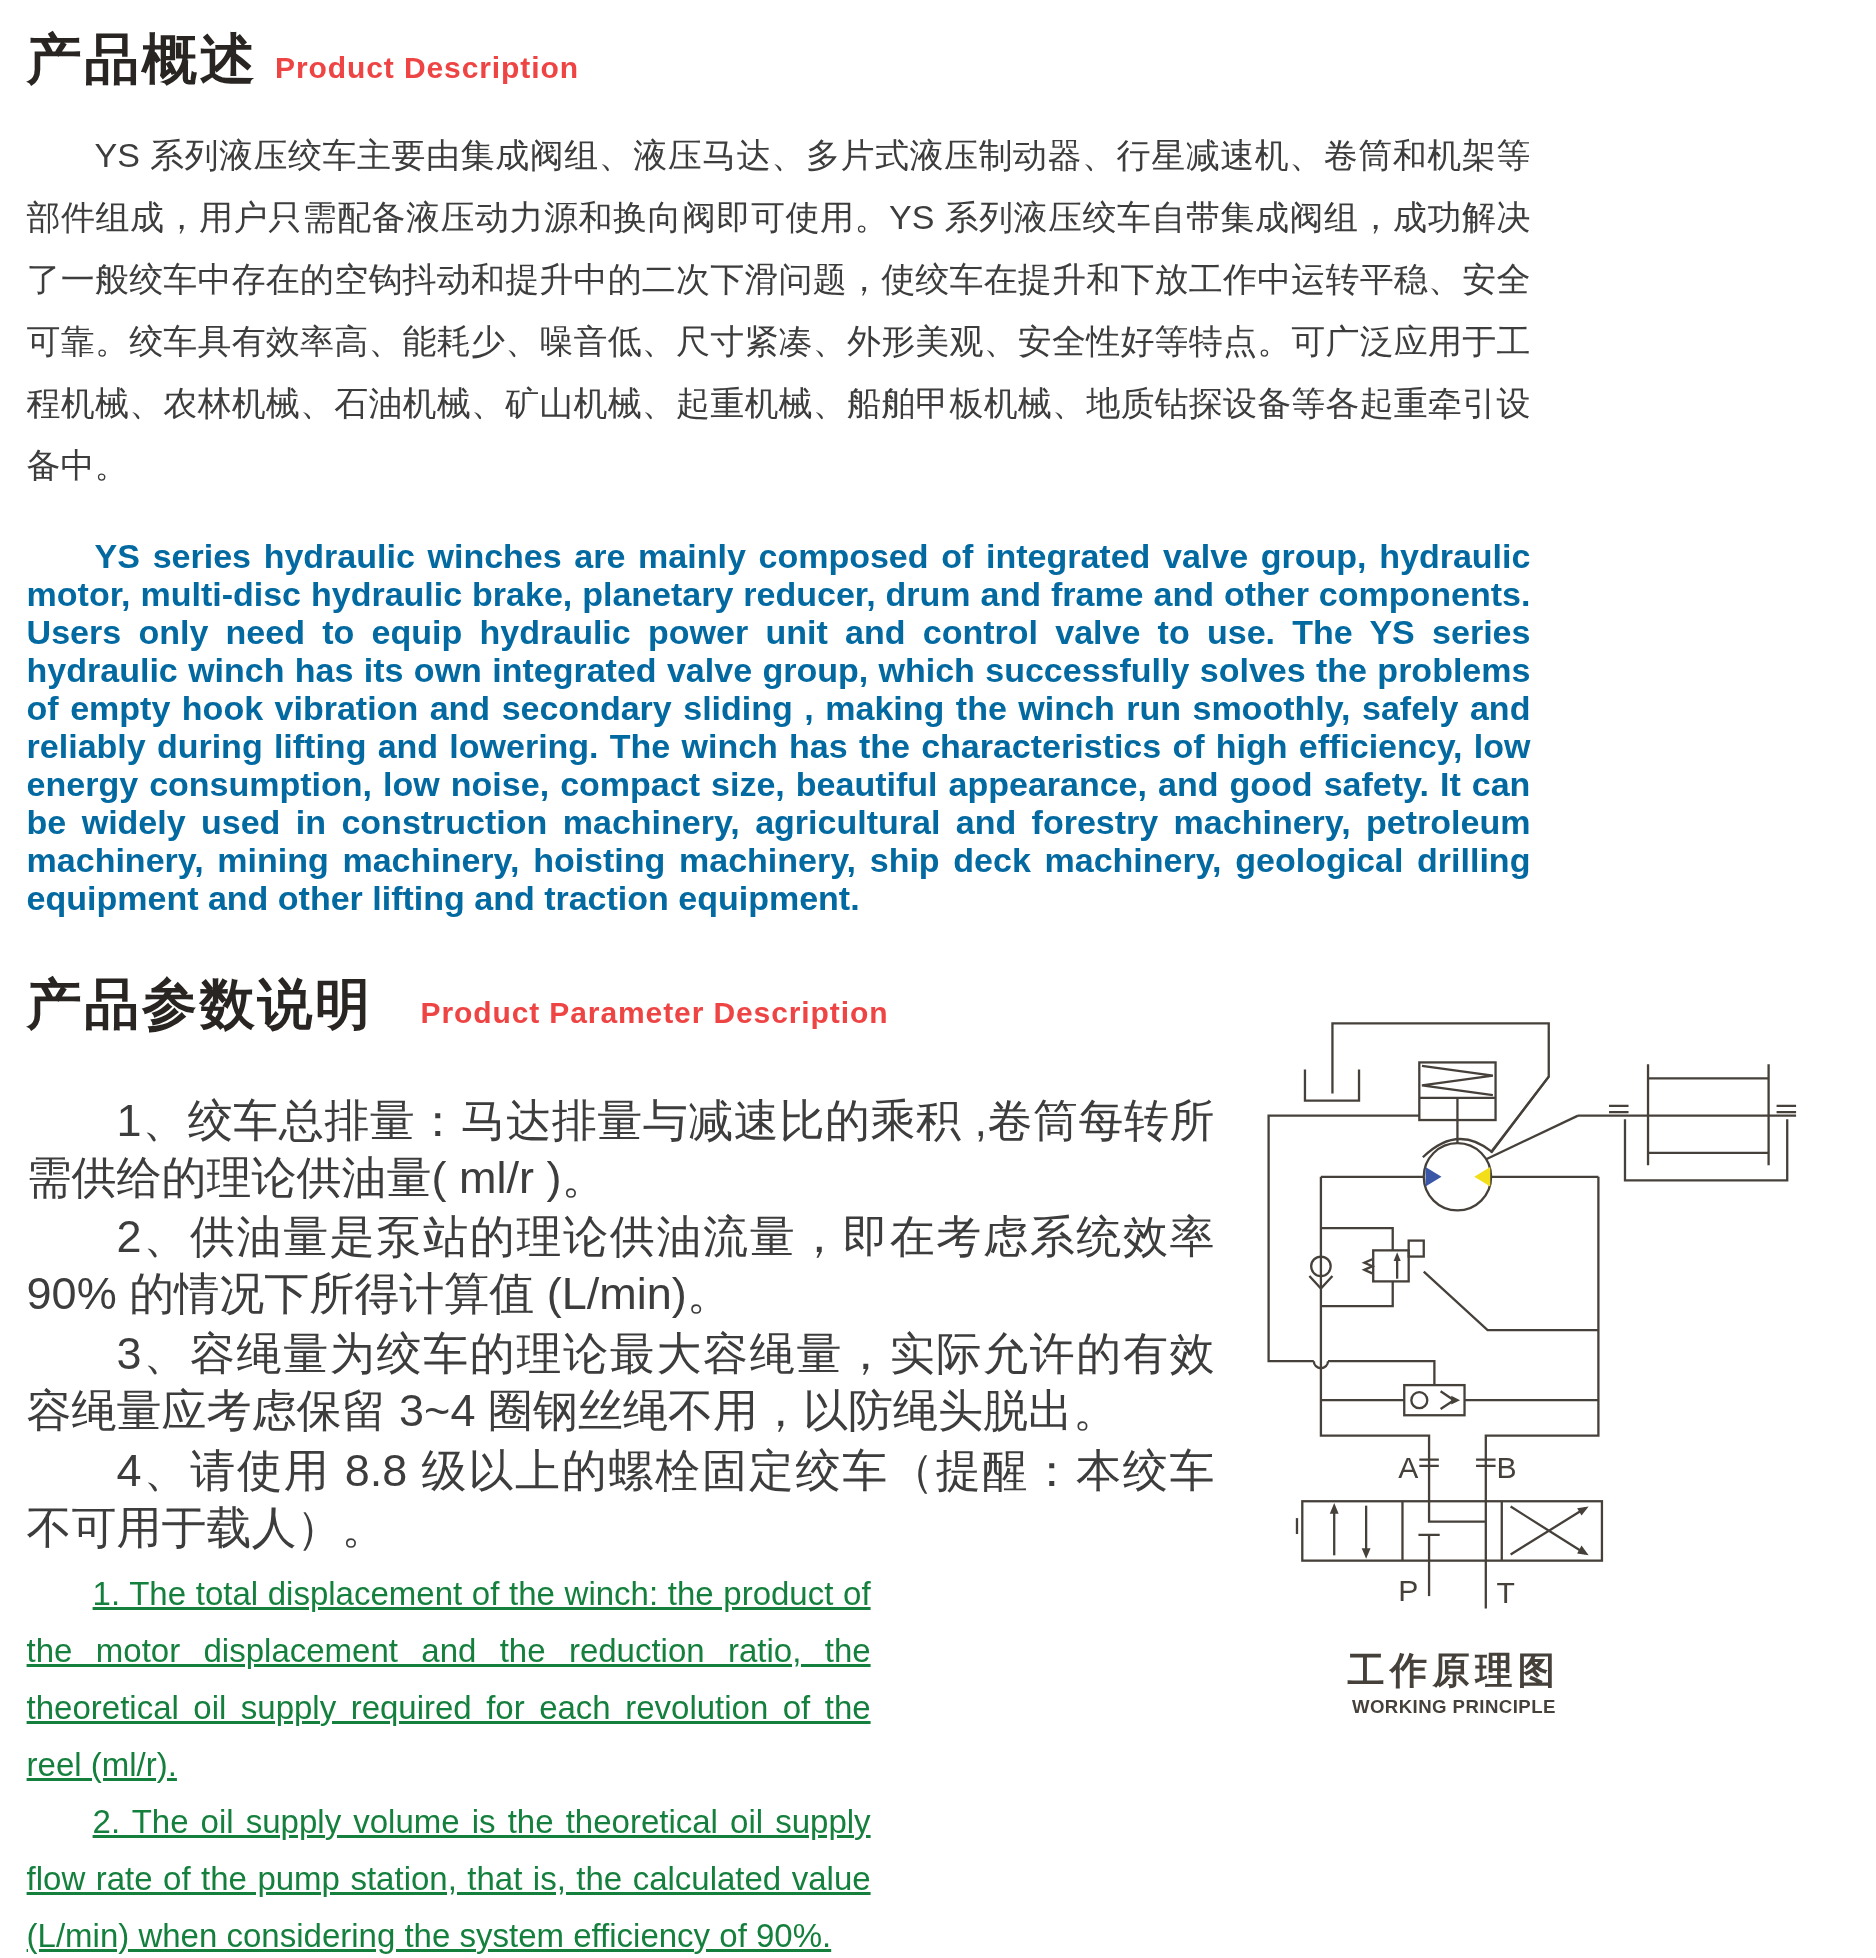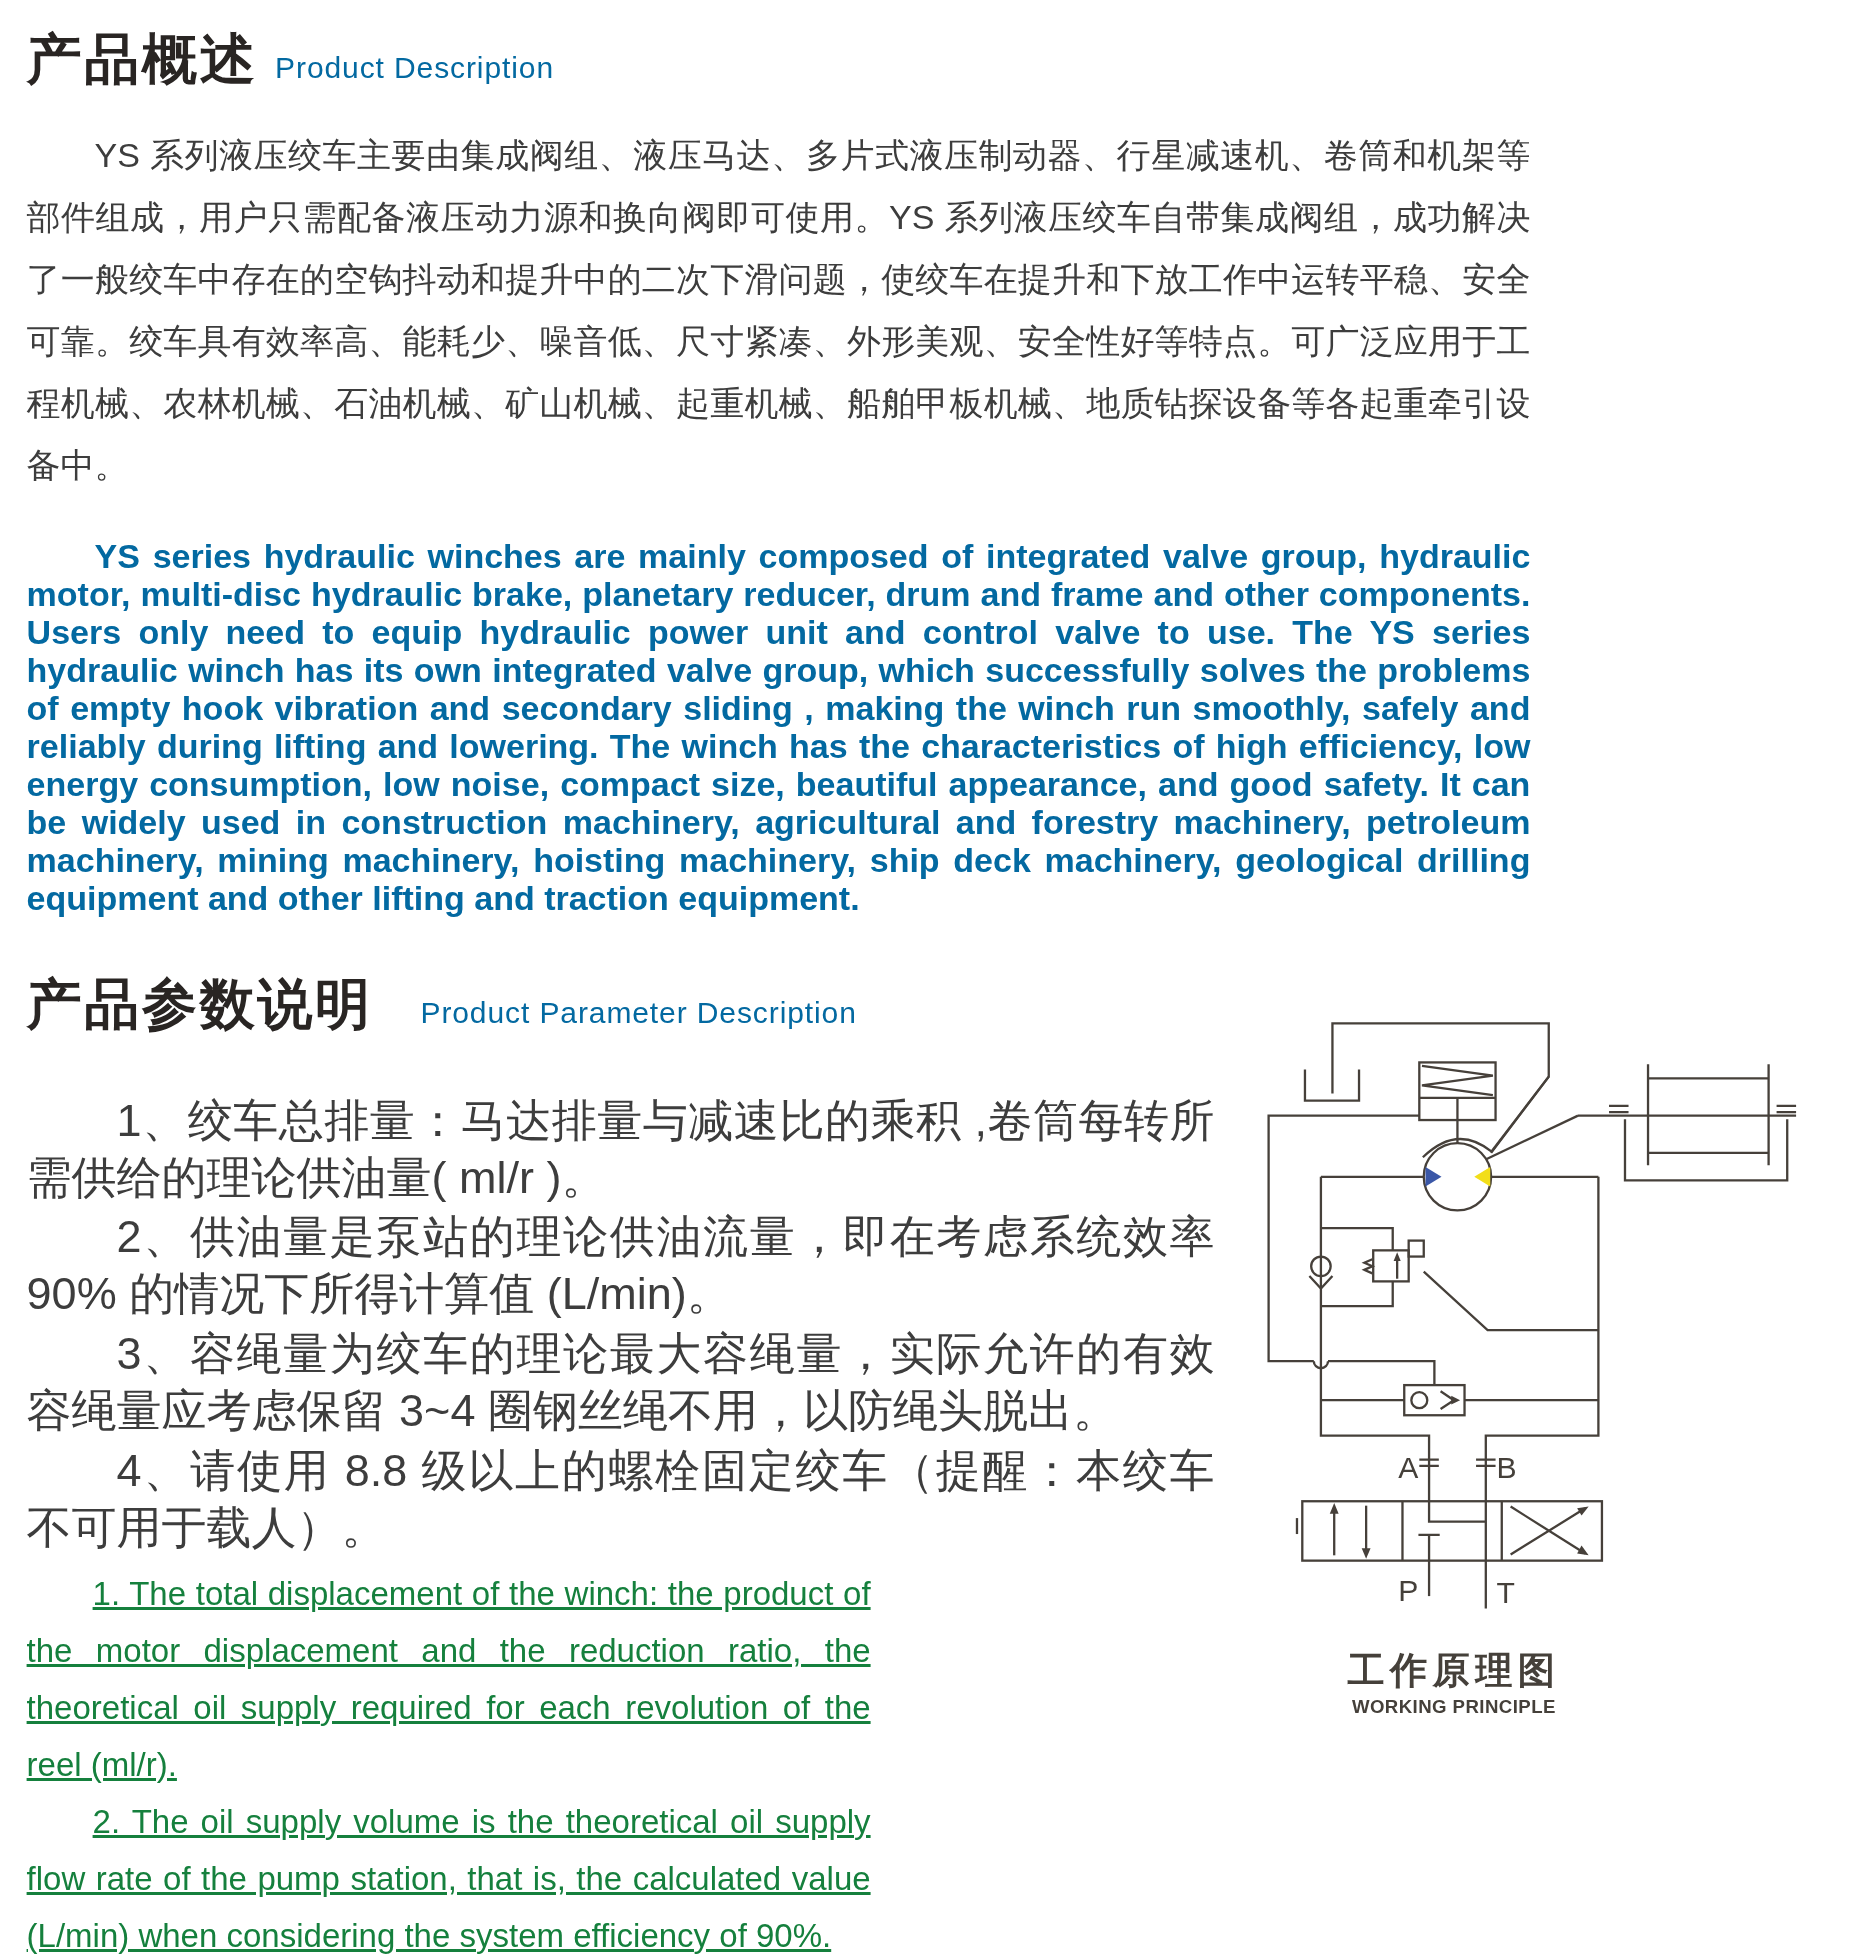--- a/index.html
+++ b/index.html
@@ -5,21 +5,21 @@
   html,body{margin:0;padding:0;background:#ffffff;}
   body{
     width:1876px;height:1959px;overflow:hidden;position:relative;
     font-family:"Liberation Sans","DejaVu Sans",sans-serif;
     color:#3c3c3c;
   }
   .page{position:relative;width:1557px;height:1959px;}
   .content{padding:23px 26.6px 0 26.6px;}
   .sec-head{display:flex;align-items:baseline;margin:0;}
   .sec-head .zh{font-size:55px;font-weight:600;color:#292523;letter-spacing:2.7px;}
-  .sec-head .en{font-size:30px;font-weight:400;color:#0369a1;margin-left:17.7px;letter-spacing:0.9px;}
+  .sec-head .en{font-size:30px;font-weight:700;color:#ef4444;margin-left:17.7px;letter-spacing:0.9px;}
   .para{font-size:34px;line-height:62px;text-align:justify;text-indent:2em;color:#3d3d3d;margin:0;}
   .para-zh{margin-top:26.6px;}
   .para-en{margin-top:41px;line-height:38px;color:#0369a1;font-weight:bold;}
   .sec2{margin-top:51px;gap:30px;}
   .notes-zh{margin-top:50px;width:1188px;}
   .notes-zh p{font-size:45px;line-height:57px;text-align:justify;text-indent:2em;margin:0 0 2.7px 0;color:#3d3d3d;}
   .notes-en{margin-top:8.9px;width:844px;}
   .notes-en p{font-size:33px;line-height:57px;text-align:justify;text-indent:2em;margin:0;color:#15803d;text-decoration:underline;}
   .diagram{position:absolute;left:1241px;top:1011px;width:635px;height:789px;}
   .diagram svg{display:block;}

